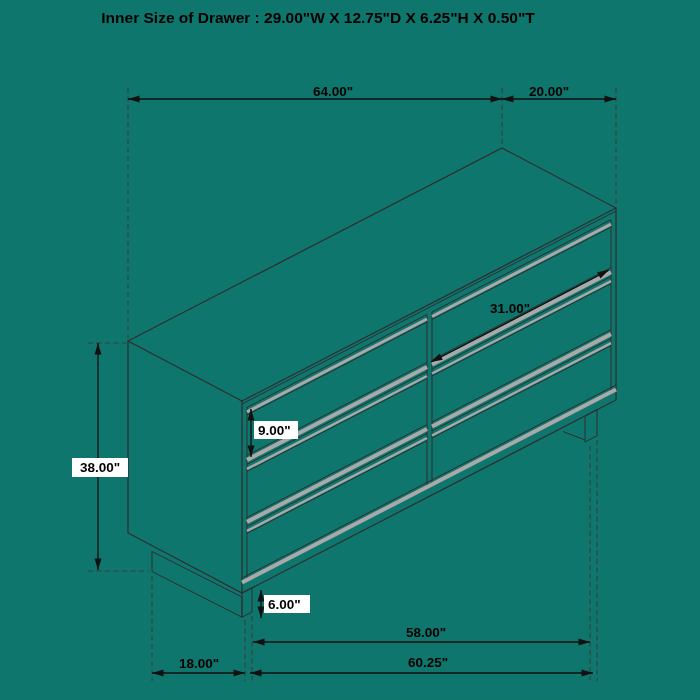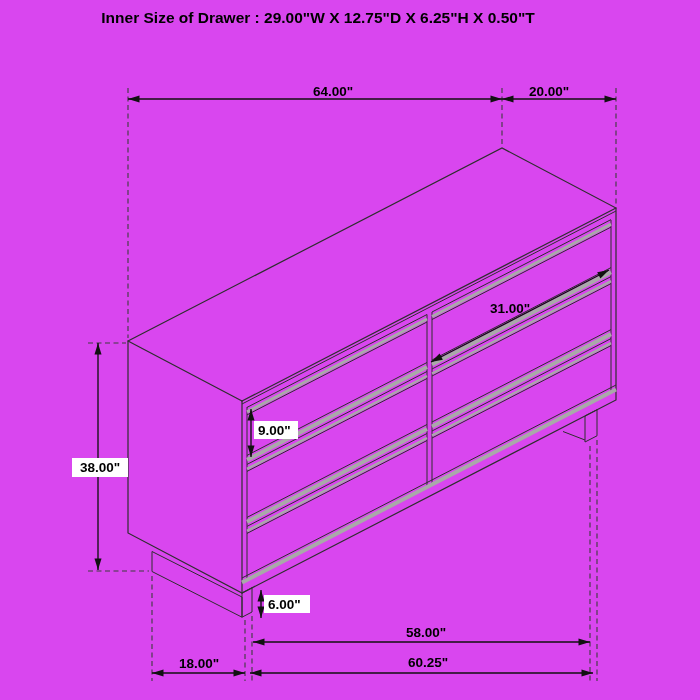--- a/index.html
+++ b/index.html
@@ -1,16 +1,16 @@
 <!DOCTYPE html>
 <html><head>
 <meta charset="utf-8">
 <style>
   html,body{margin:0;padding:0;background:#fff;}
-  .stage{position:relative;width:700px;height:700px;background:#d946ef;overflow:hidden;
+  .stage{position:relative;width:700px;height:700px;background:#0f766e;overflow:hidden;
          font-family:"Liberation Sans",sans-serif;}
   svg text{font-family:"Liberation Sans",sans-serif;font-weight:bold;fill:#000;}
   svg .dimtxt{font-size:13.5px;}
   svg .titletxt{font-size:15.5px;}
   .edge{stroke:#2e2e2e;stroke-width:1.2;fill:none;stroke-linecap:round;}
   .thin{stroke:#2e2e2e;stroke-width:1;fill:none;}
   .groove3{stroke:#a9a9a9;stroke-width:3;fill:none;}
   .groove4{stroke:#a9a9a9;stroke-width:4;fill:none;}
   .groove2{stroke:#a9a9a9;stroke-width:2.4;fill:none;}
   .dash{stroke:#3d3d3d;stroke-width:1.1;fill:none;stroke-dasharray:5 3.5;}

